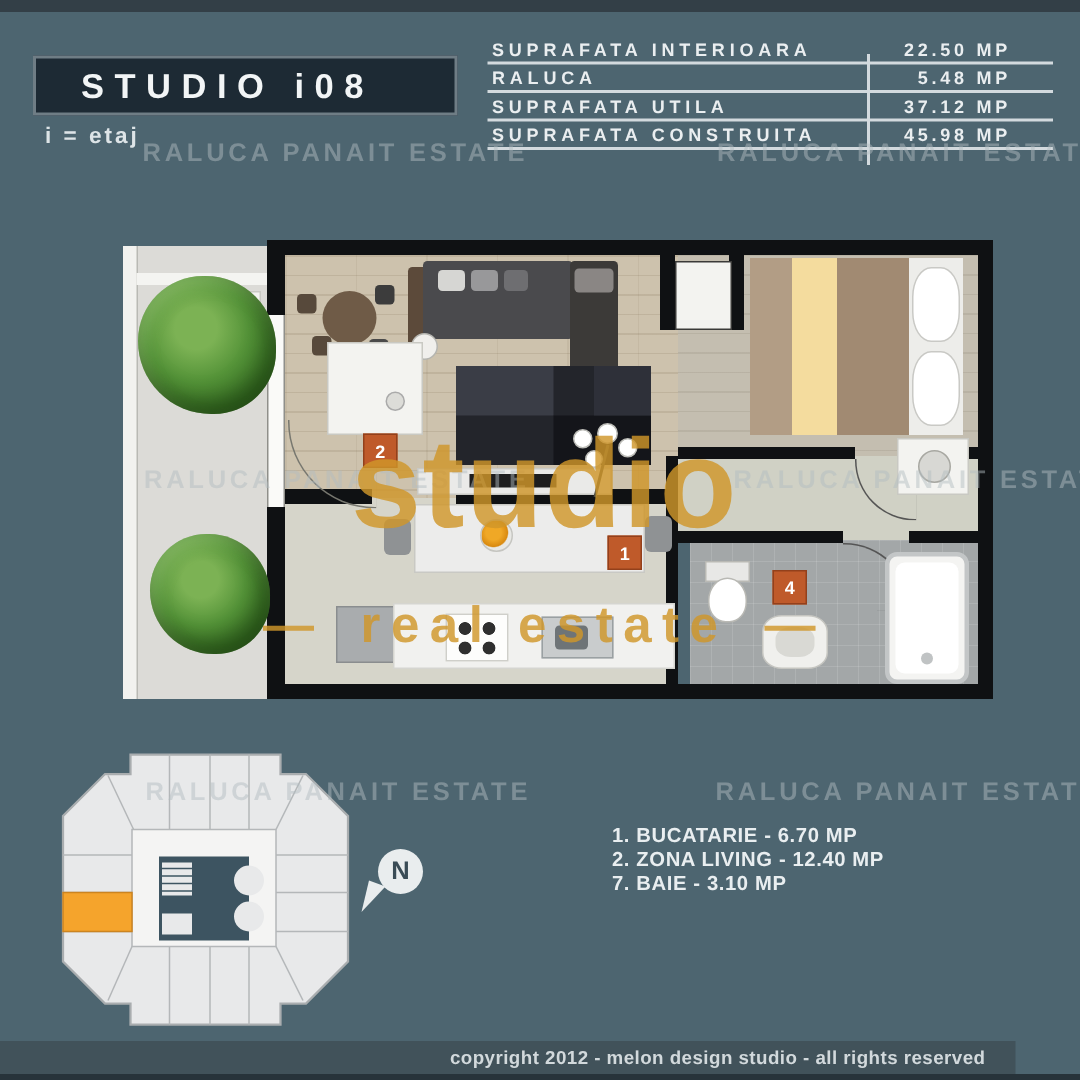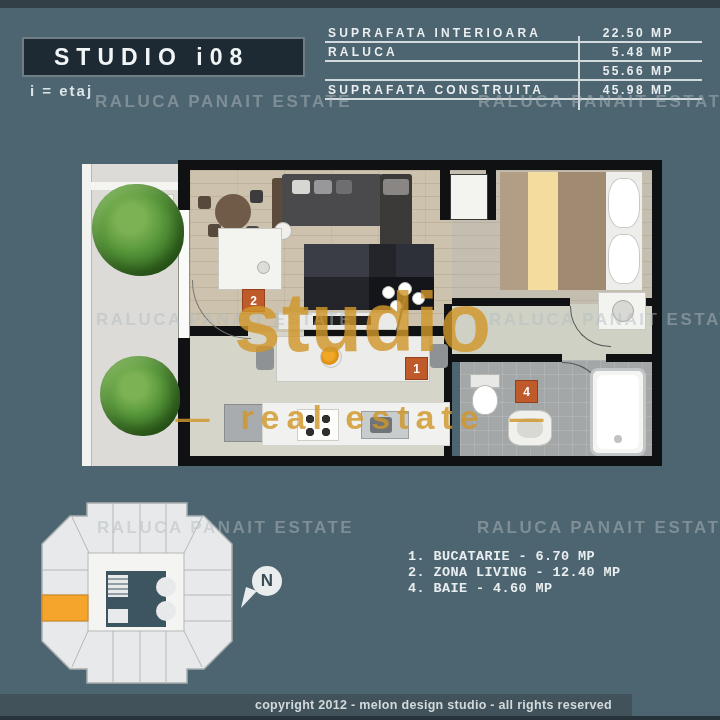--- a/index.html
+++ b/index.html
@@ -33,28 +33,28 @@
   .hall-floor{background:#d0d1c5;}
   .bath-floor{background:#a3a7a8;background-image:repeating-linear-gradient(90deg,rgba(255,255,255,.12) 0 1px,transparent 1px 14px),repeating-linear-gradient(180deg,rgba(255,255,255,.12) 0 1px,transparent 1px 14px);}
   .marker{width:21px;height:21px;background:#bf5a2a;border:1px solid #93401b;color:#fff;
           font-size:12px;font-weight:bold;display:flex;align-items:center;justify-content:center;z-index:4;}
   .plant{border-radius:48% 52% 46% 54%;z-index:3;
          background:radial-gradient(circle at 42% 38%,#7cb254 0 18%,#549338 45%,#3a7326 72%,#2d5c1d 100%);
          box-shadow:inset -6px -8px 14px rgba(20,50,10,.55), inset 4px 5px 10px rgba(210,240,170,.35);}
   .arc{z-index:3;border:0 solid #6f6f68;}
   .white-box{background:#f3f3f0;border:1px solid #c9c9c3;}
   
-  .legend{left:408px;top:549px;list-style:none;margin:0;padding:0;font-family:Liberation Mono, monospace;}
+  .legend{left:408px;top:549px;list-style:none;margin:0;padding:0;}
   .legend li{color:#e9eef0;font-size:13.5px;font-weight:bold;letter-spacing:.4px;line-height:15.8px;white-space:nowrap;}
   
   .compass-circle{left:252px;top:566px;width:30px;height:30px;border-radius:50%;background:#e9edee;
                   display:flex;align-items:center;justify-content:center;z-index:5;}
   .compass-circle span{color:#3a4c56;font-size:17px;font-weight:bold;}
   
-  .footer-strip{left:0;top:694px;width:632px;height:22px;background:#41525a;}
+  .footer-strip{left:0;top:694px;width:632px;height:22px;background:#41525a;padding-left:45px;}
   .footer-strip span{position:absolute;right:20px;top:0;line-height:22px;color:#d2d9dc;font-size:12.5px;font-weight:bold;letter-spacing:.3px;white-space:nowrap;}
   .footer-dark{left:0;top:716px;width:720px;height:4px;background:#27333a;}
 </style>
 </head>
 <body>
 
 <div class="stage">
 
   <div class="abs top-strip"></div>
 
@@ -66,21 +66,22 @@
   <div class="abs spec-table">
     <div class="spec-row">
       <div class="lbl">SUPRAFATA INTERIOARA</div>
       <div class="val">22.50 MP</div>
     </div>
     <div class="spec-row">
       <div class="lbl">RALUCA</div>
       <div class="val">5.48 MP</div>
     </div>
     <div class="spec-row">
-      <div class="val">55.66 MP</div>
+      <div class="lbl">SUPRAFATA UTILA</div>
+      <div class="val">37.12 MP</div>
     </div>
     <div class="spec-row">
       <div class="lbl">SUPRAFATA CONSTRUITA</div>
       <div class="val">45.98 MP</div>
     </div>
   </div>
   <div class="abs spec-vline"></div>
 
   <div class="abs wm" style="left:95px;top:92px;">RALUCA PANAIT ESTATE</div>
   <div class="abs wm" style="left:478px;top:92px;">RALUCA PANAIT ESTATE</div>
@@ -248,21 +249,21 @@
   <div class="abs compass-circle">
     <span>N</span>
   </div>
   <svg class="abs" style="left:238px;top:584px;z-index:4;" width="22" height="26" viewBox="0 0 22 26">
     <polygon points="3,24 19,7 8,3" fill="#e9edee"></polygon>
   </svg>
 
   <ul class="abs legend">
     <li>1. BUCATARIE - 6.70 MP</li>
     <li>2. ZONA LIVING - 12.40 MP</li>
-    <li>4. BAIE - 4.60 MP</li>
+    <li>7. BAIE - 3.10 MP</li>
   </ul>
 
   <div class="abs footer-strip">
     <span>copyright 2012 - melon design studio - all rights reserved</span>
   </div>
   <div class="abs footer-dark"></div>
 
 </div>
 
 </body></html>

